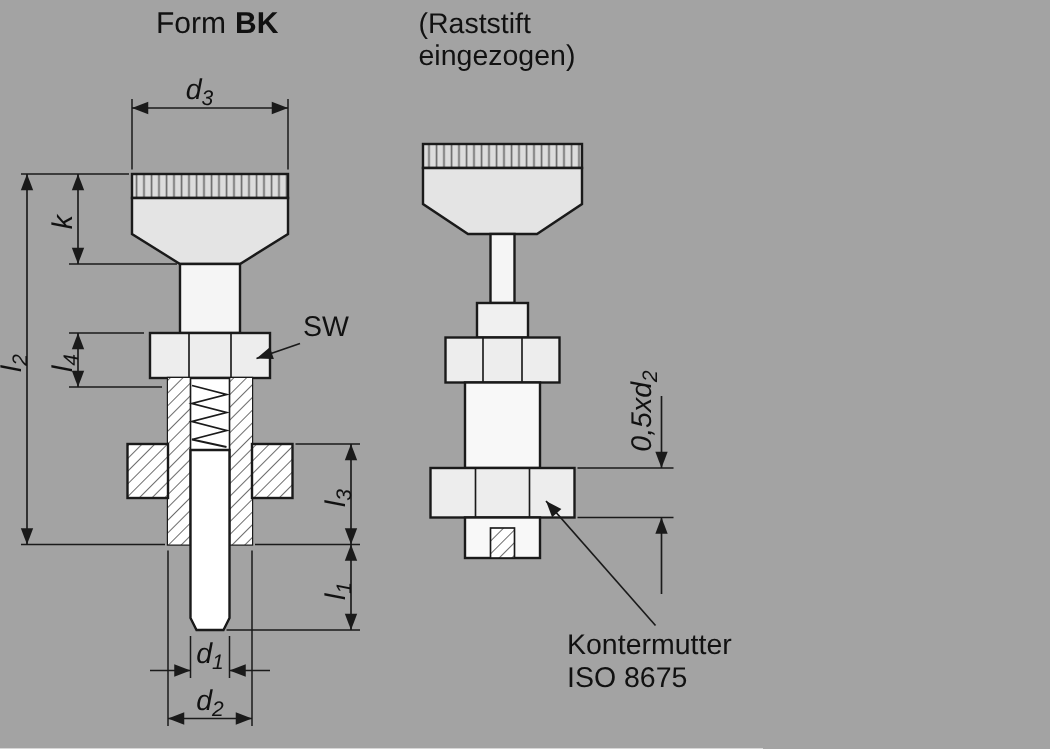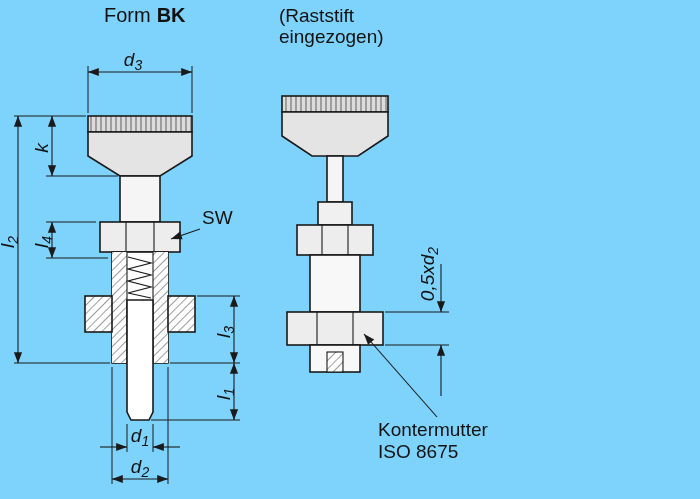--- a/index.html
+++ b/index.html
@@ -1,21 +1,21 @@
 <!DOCTYPE html>
 <html><head>
 <meta charset="utf-8">
 <style>
   * { box-sizing: border-box; }
   html, body { margin: 0; padding: 0; background: #ffffff; }
   .stage {
     position: relative;
     width: 700px;
     height: 499px;
-    background: #7dd3fc;
+    background: #a3a3a3;
     font-family: "Liberation Sans", "DejaVu Sans", sans-serif;
     overflow: hidden;
   }
   svg { display: block; }
   svg text { fill: #111111; }
   .hdr   { font-size: 20px; }
   .hdr-bold { font-weight: bold; }
   .note  { font-size: 19px; }
   .dim   { font-size: 19px; font-style: italic; }
   .up    { font-style: normal; }

